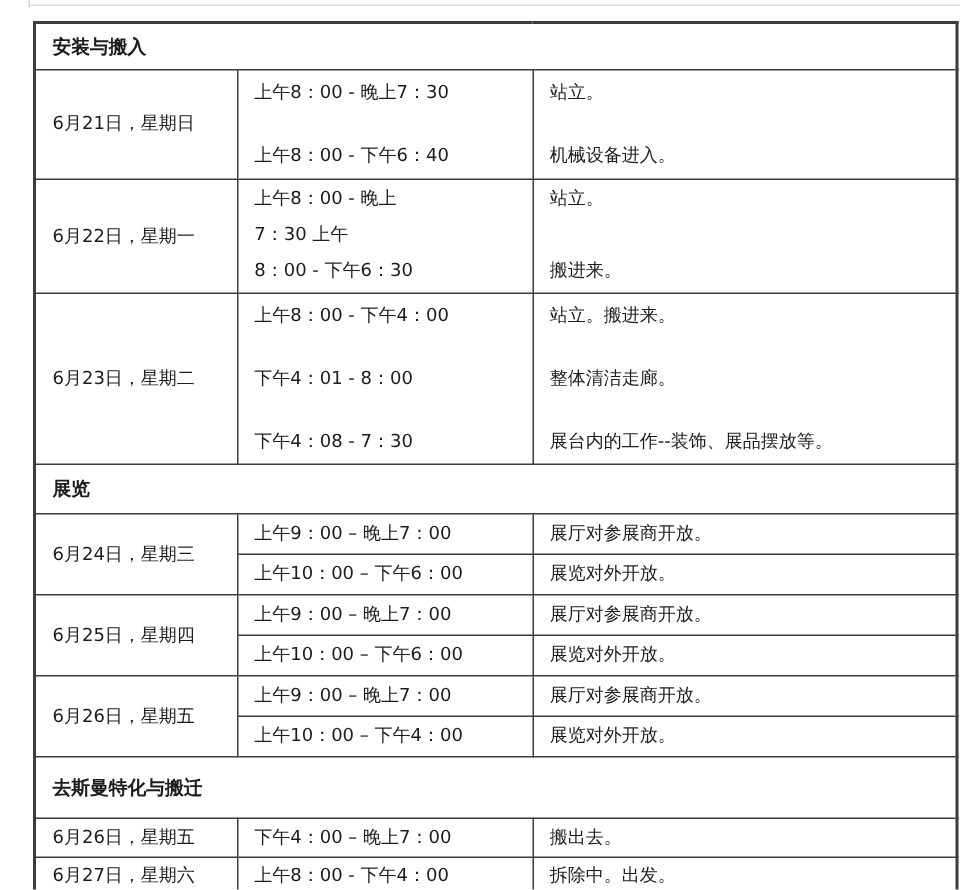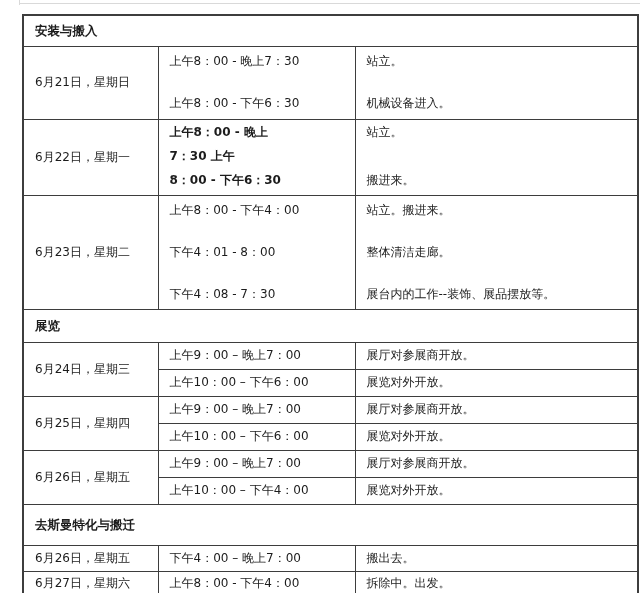--- a/index.html
+++ b/index.html
@@ -44,31 +44,31 @@
   </colgroup>
   <tbody id="schedule-body">
       <tr>
         <td class="section-cell" colspan="3" style="height: 26px; margin-top: 48px;">安装与搬入</td>
       </tr>
       <tr style="height: 73px;">
         <td class="date-cell">6月21日，星期日</td>
         <td class="lines-cell" style="padding-top: 4px;">
           <div class="line" style="height: 21px;">上午8：00 - 晚上7：30</div>
           <div class="line" style="height: 21px;"></div>
-          <div class="line" style="height: 21px;">上午8：00 - 下午6：30</div>
+          <div class="line" style="height: 21px;">上午8：00 - 下午6：40</div>
         </td>
         <td class="lines-cell" style="padding-top: 4px;">
           <div class="line" style="height: 21px;">站立。</div>
           <div class="line" style="height: 21px;"></div>
           <div class="line" style="height: 21px; text-align: right;">机械设备进入。</div>
         </td>
       </tr>
       <tr style="height: 75px;">
         <td class="date-cell">6月22日，星期一</td>
-        <td class="lines-cell" style="padding-top: 1px; font-weight: bold;">
+        <td class="lines-cell" style="padding-top: 1px;">
           <div class="line" style="height: 24px;">上午8：00 - 晚上</div>
           <div class="line" style="height: 24px;">7：30 上午</div>
           <div class="line" style="height: 24px;">8：00 - 下午6：30</div>
         </td>
         <td class="lines-cell" style="padding-top: 1px;">
           <div class="line" style="height: 24px;">站立。</div>
           <div class="line" style="height: 24px;"></div>
           <div class="line" style="height: 24px;">搬进来。</div>
         </td>
       </tr>

